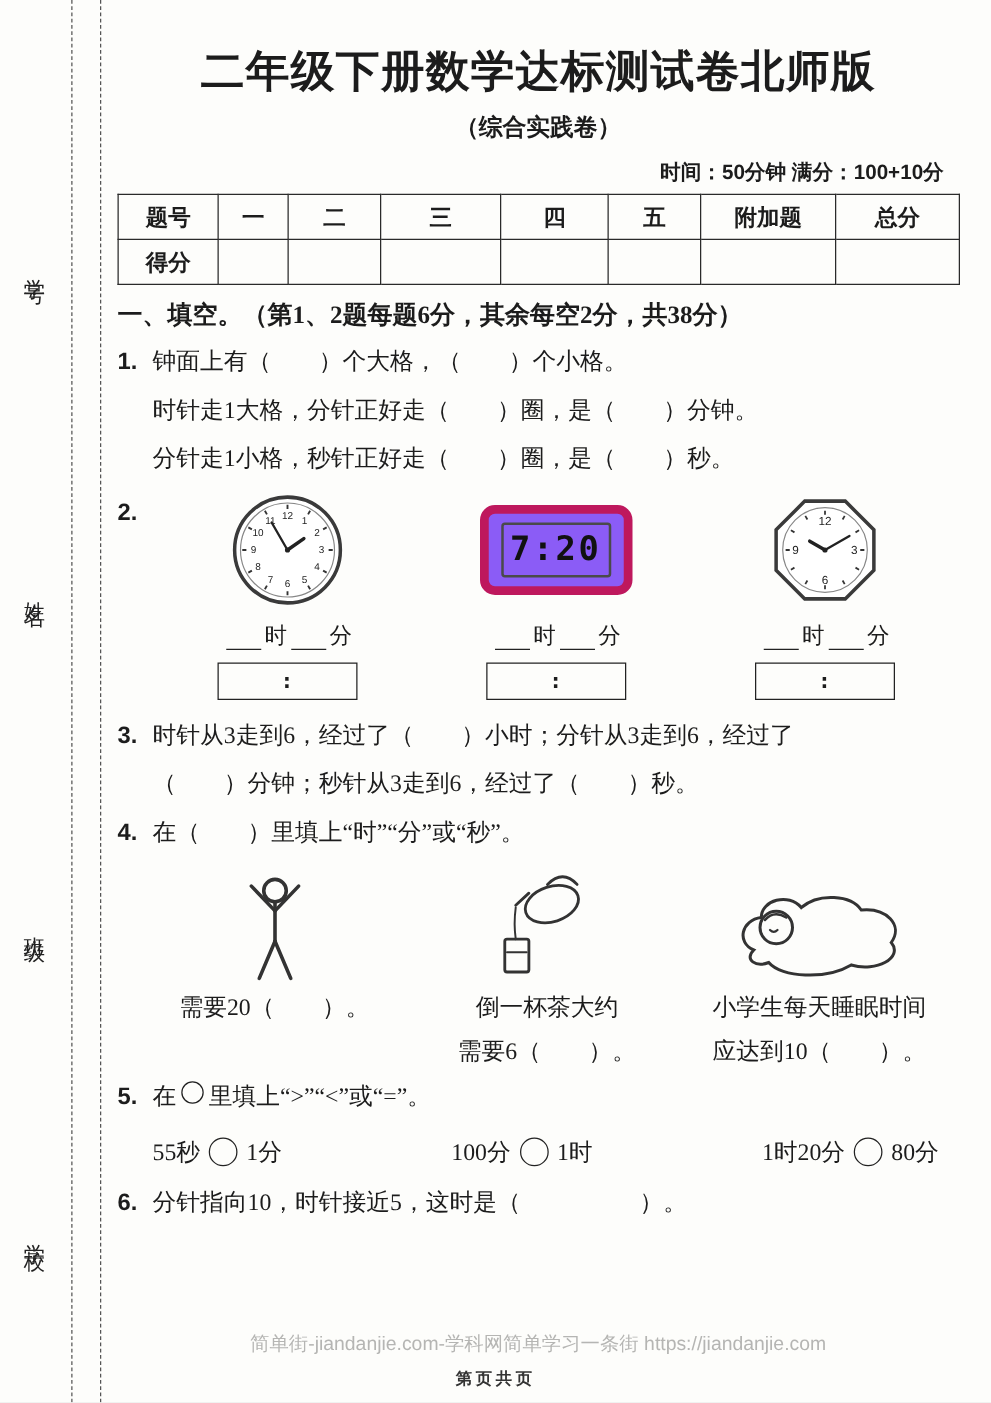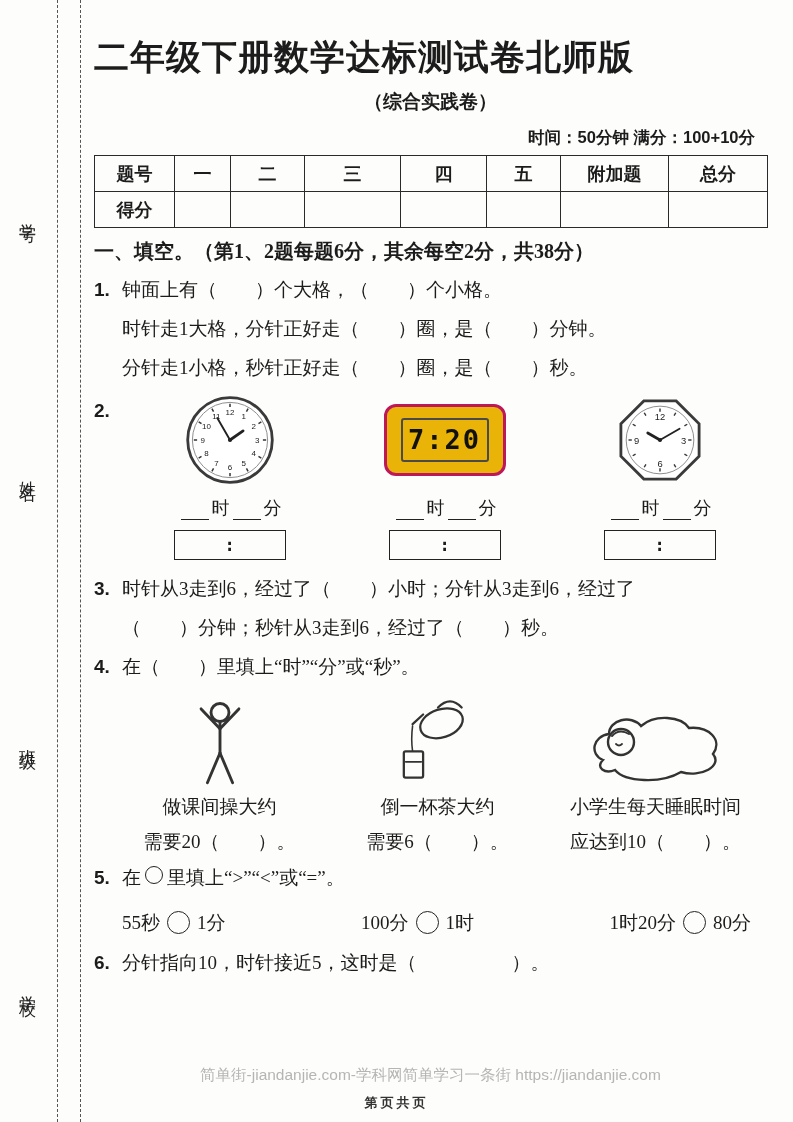--- a/index.html
+++ b/index.html
@@ -8,21 +8,21 @@
   .page { position:relative; width:793px; height:1122px; margin:0 auto; background:#fdfdfb; overflow:hidden; }
 
   
   .margin-line { position:absolute; top:0; bottom:0; width:0; border-left:1.6px dashed #555; }
   .line1 { left:57px; } .line2 { left:80px; }
   .margin-label { position:absolute; left:16px; writing-mode:vertical-rl; font-size:17px; letter-spacing:4px; color:#222; }
   .ml0 { top:210px; } .ml1 { top:468px; } .ml2 { top:736px; } .ml3 { top:982px; }
 
   .content { position:absolute; left:94px; top:24px; width:673px; }
 
-  .title { text-align:left; font-family:"Liberation Sans","DejaVu Sans",sans-serif; font-weight:bold; font-size:35px; letter-spacing:1px; margin-top:10px; }
+  .title { text-align:center; font-family:"Liberation Sans","DejaVu Sans",sans-serif; font-weight:bold; font-size:35px; letter-spacing:1px; margin-top:10px; }
   .subtitle { text-align:center; font-family:"Liberation Sans","DejaVu Sans",sans-serif; font-weight:bold; font-size:19px; margin-top:8px; }
   .time-info { text-align:right; font-size:16.5px; font-weight:bold; margin:12px 12px 6px 0; font-family:"Liberation Sans","DejaVu Sans",sans-serif; }
 
   table.score-table { width:100%; border-collapse:collapse; table-layout:fixed; }
   table.score-table td { border:1.6px solid #2a2a2a; height:36px; text-align:center; font-size:18px; font-weight:bold; }
 
   .section-title { font-size:20px; font-weight:bold; margin:10px 0 6px 0; }
 
   .q-line { font-size:19px; line-height:2.05; display:flex; align-items:baseline; }
   .q-num { font-weight:bold; width:28px; flex:0 0 28px; font-family:"Liberation Sans","DejaVu Sans",sans-serif; }
@@ -31,21 +31,21 @@
 
   .qrow { display:flex; margin:4px 0 10px 0; }
   .qrow .q-num { font-size:19px; line-height:2; }
   .clocks { flex:1; display:flex; justify-content:space-around; }
   .clock-col { width:190px; display:flex; flex-direction:column; align-items:center; }
   .clock-frame { height:96px; display:flex; align-items:center; justify-content:center; }
 
   .analog-clock { width:94px; height:94px; }
   .hand { stroke:#222; stroke-linecap:round; }
 
-  .digital-clock { width:122px; height:72px; border:3px solid #be185d; border-radius:12px; background:#eab308; display:flex; align-items:center; justify-content:center; }
+  .digital-clock { width:122px; height:72px; border:7px solid #be185d; border-radius:12px; background:#8b5cf6; display:flex; align-items:center; justify-content:center; }
   .digital-display { min-width:88px; height:44px; border:2px solid #4a4a4a; border-radius:3px; display:flex; align-items:center; justify-content:center; font-family:"DejaVu Sans Mono","Liberation Mono",monospace; font-size:27px; font-weight:bold; letter-spacing:2px; color:#111; }
 
   .blank-line { margin-top:8px; font-size:18px; }
   .blank { display:inline-block; width:28px; border-bottom:1.6px solid #222; height:18px; margin:0 3px; vertical-align:bottom; }
   .time-box { margin:10px auto 0 auto; width:112px; height:30px; border:1.4px solid #222; display:flex; align-items:center; justify-content:center; font-weight:bold; font-size:17px; font-family:"DejaVu Sans Mono",monospace; }
 
   .q4-row { display:flex; justify-content:space-between; padding:6px 4px 0 18px; }
   .q4-col { width:215px; display:flex; flex-direction:column; align-items:center; }
   .illus-frame { height:96px; display:flex; align-items:flex-end; justify-content:center; }
   .caption { font-size:19px; line-height:1.85; text-align:center; }
@@ -252,21 +252,20 @@
               <g fill="none" stroke="#333" stroke-width="3.2" stroke-linecap="round">
                 <circle cx="40" cy="15" r="10"></circle>
                 <line x1="40" y1="25" x2="40" y2="60"></line>
                 <line x1="40" y1="33" x2="19" y2="11"></line>
                 <line x1="40" y1="33" x2="61" y2="11"></line>
                 <line x1="40" y1="60" x2="26" y2="93"></line>
                 <line x1="40" y1="60" x2="54" y2="93"></line>
               </g>
             </svg>
           </div>
-          <div class="caption">做课间操大约</div>
           <div class="caption">需要20（　　）。</div>
         </div>
         <div class="q4-col">
           <div class="illus-frame">
             <svg viewBox="0 0 100 105" width="88" height="92">
               <g fill="none" stroke="#333" stroke-width="2.6" stroke-linecap="round">
                 <ellipse cx="54" cy="30" rx="25" ry="16" transform="rotate(-18 54 30)"></ellipse>
                 <path d="M33,20 L21,31"></path>
                 <path d="M50,12 Q64,-2 77,12"></path>
                 <path d="M21,33 Q19,48 21,62" stroke-width="1.8"></path>

